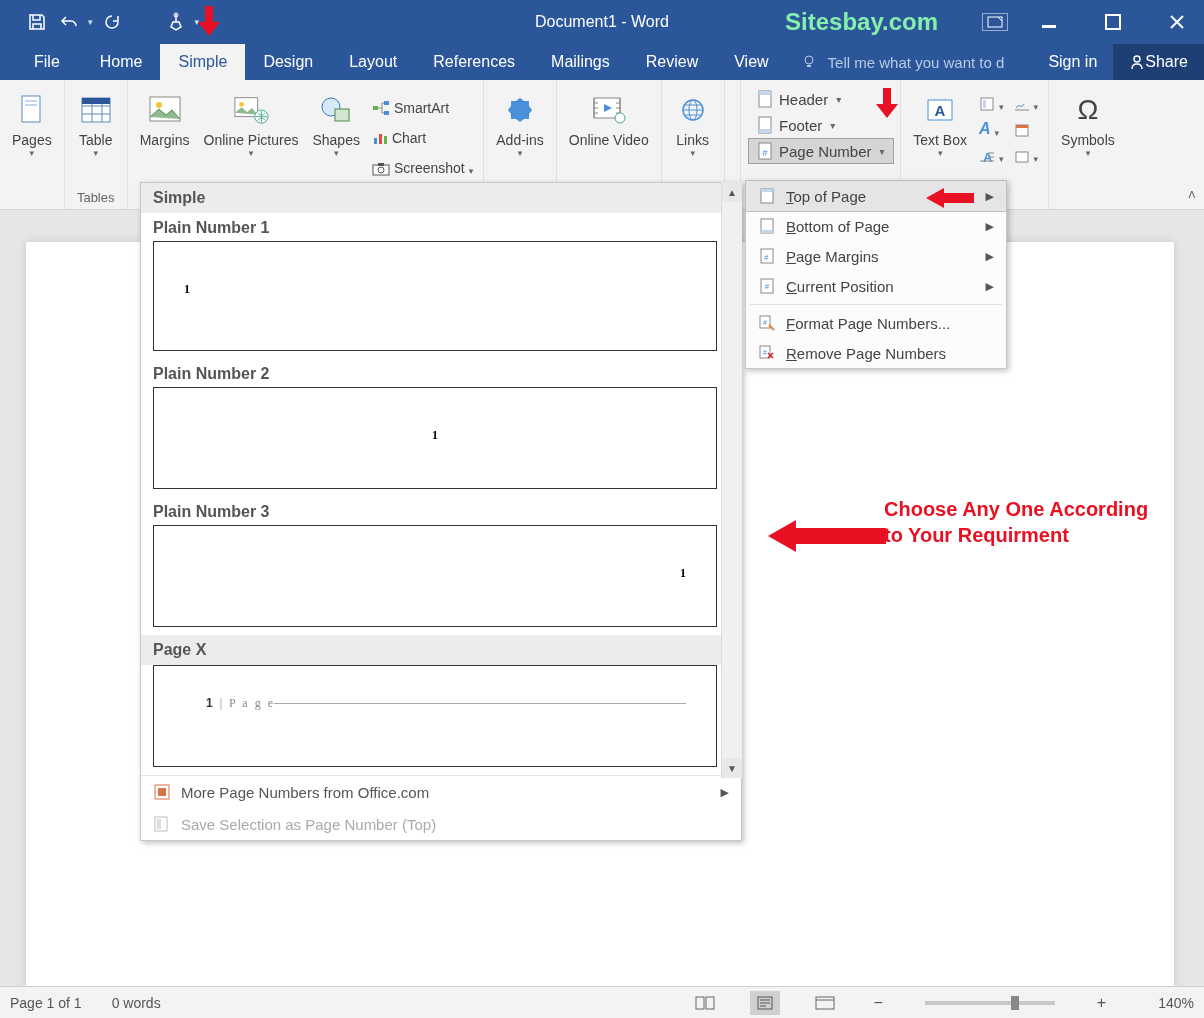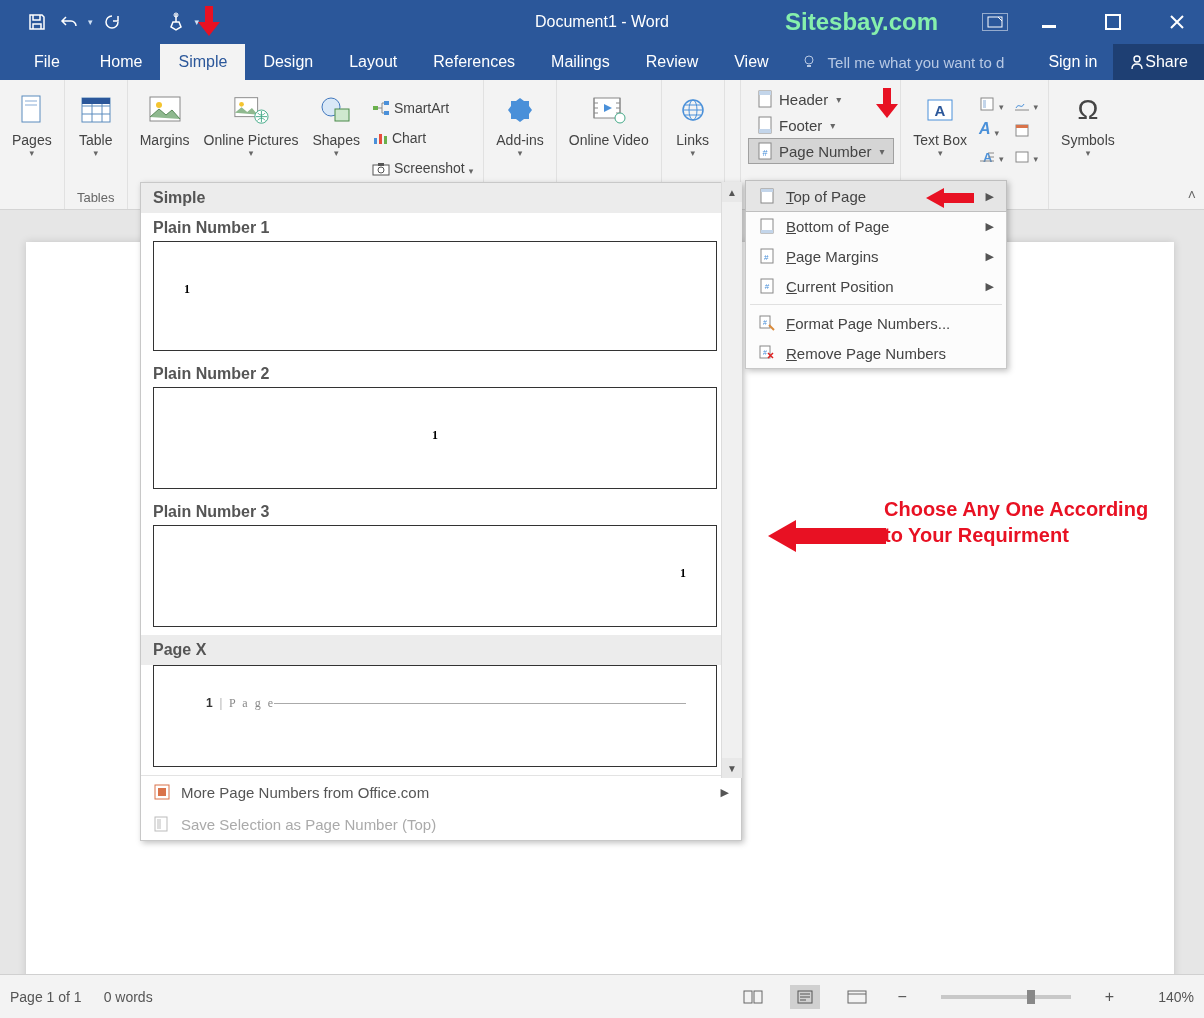--- a/index.html
+++ b/index.html
@@ -79,21 +79,21 @@
   .gallery-preview .rule { position:absolute; left:120px; right:30px; top:37px; height:1px; background:#aaa; }
   .gallery-footer { border-top:1px solid #e3e3e3; }
   .gallery-footer .row { display:flex; align-items:center; gap:10px; padding:7px 12px; font-size:15px; color:#555; cursor:pointer; }
   .gallery-footer .row.disabled { color:#aaa; cursor:default; }
   .gallery-footer .row .arrow { margin-left:auto; font-size:11px; color:#555; }
 
   
   .annot { position:absolute; color:#e81123; font-weight:bold; font-size:20px; text-align:left; line-height:26px; }
 
   
-  .statusbar { position:absolute; left:0; right:0; bottom:0; height:44px; background:#f3f3f3; border-top:1px solid #d0d0d0; display:flex; align-items:center; font-size:14px; color:#555; padding:0 10px; gap:22px;}
+  .statusbar { position:absolute; left:0; right:0; bottom:0; height:32px; background:#f3f3f3; border-top:1px solid #d0d0d0; display:flex; align-items:center; font-size:14px; color:#555; padding:0 10px; gap:30px;}
   .statusbar .spacer { flex:1; }
   .view-btn { width:30px; height:24px; display:flex; align-items:center; justify-content:center; cursor:pointer; color:#666; }
   .view-btn.active { background:#d0d0d0; }
   .zoom-track { width:130px; height:4px; background:#c8c8c8; position:relative; margin:0 8px;}
   .zoom-thumb { position:absolute; left:86px; top:-5px; width:8px; height:14px; background:#888; }
   .zminus, .zplus { cursor:pointer; font-size:16px; color:#555; padding:0 4px;}
 
   .caret-dn { font-size:9px; color:#666; }
   svg { display:block; }
 </style>

